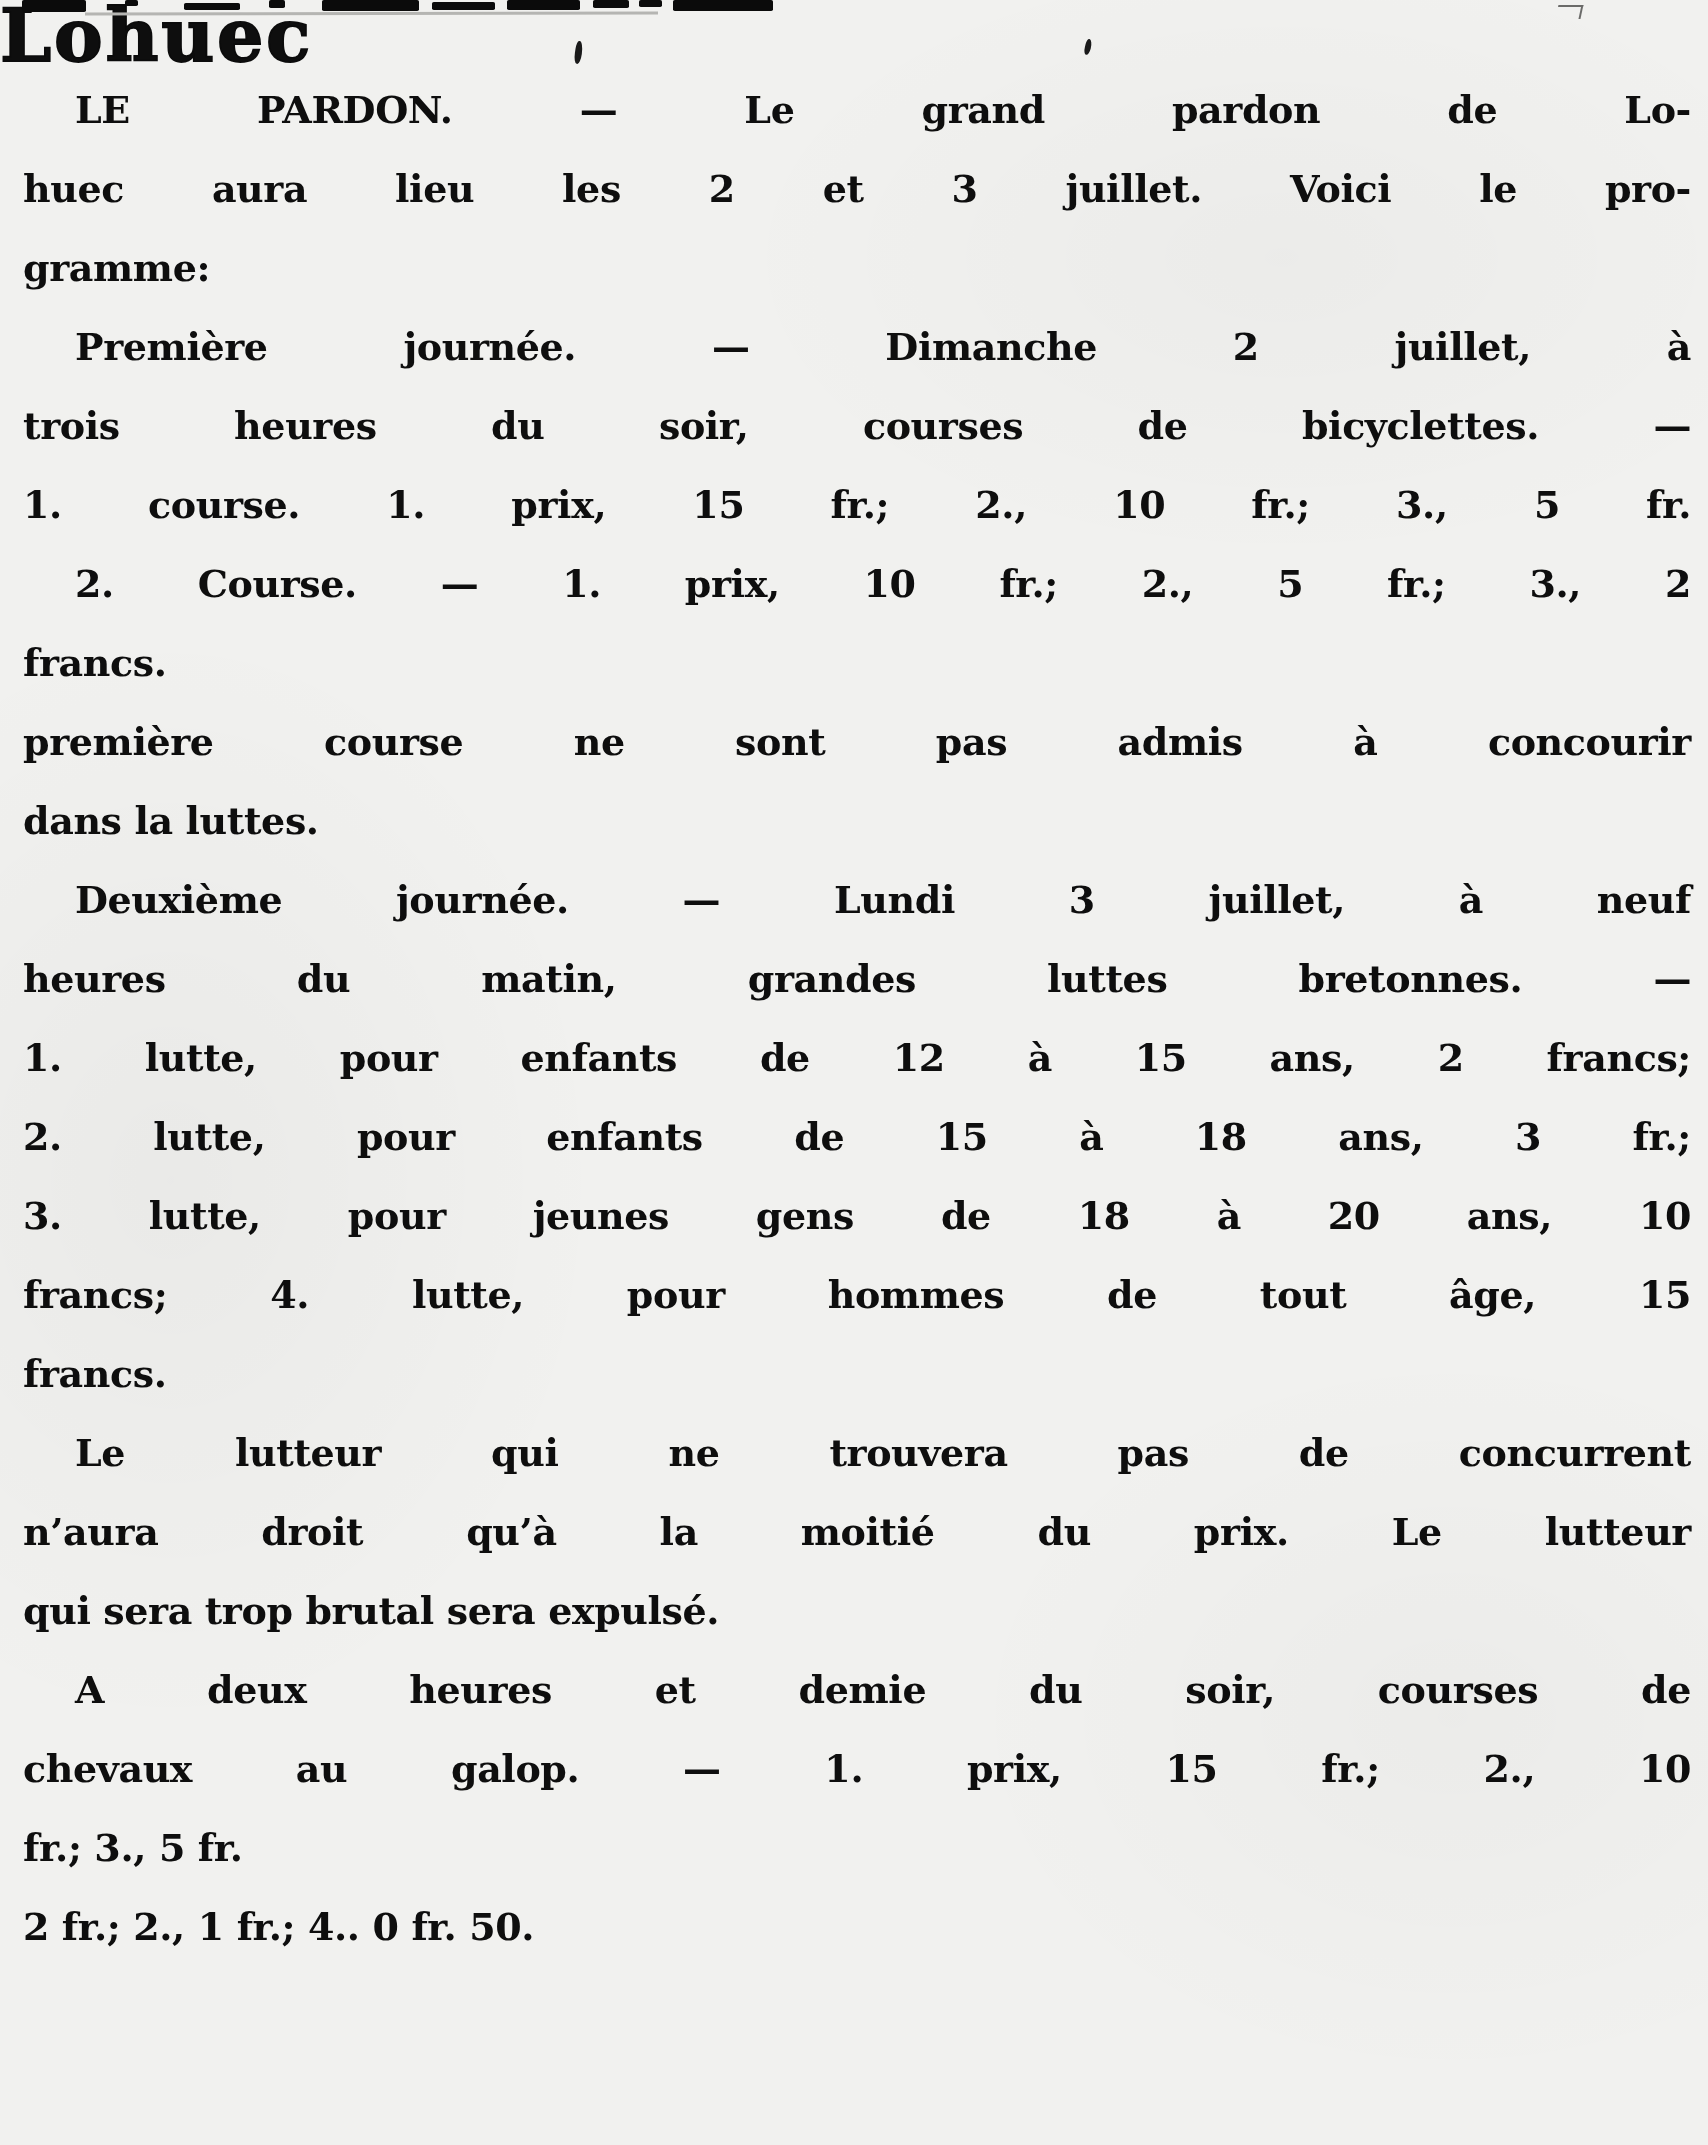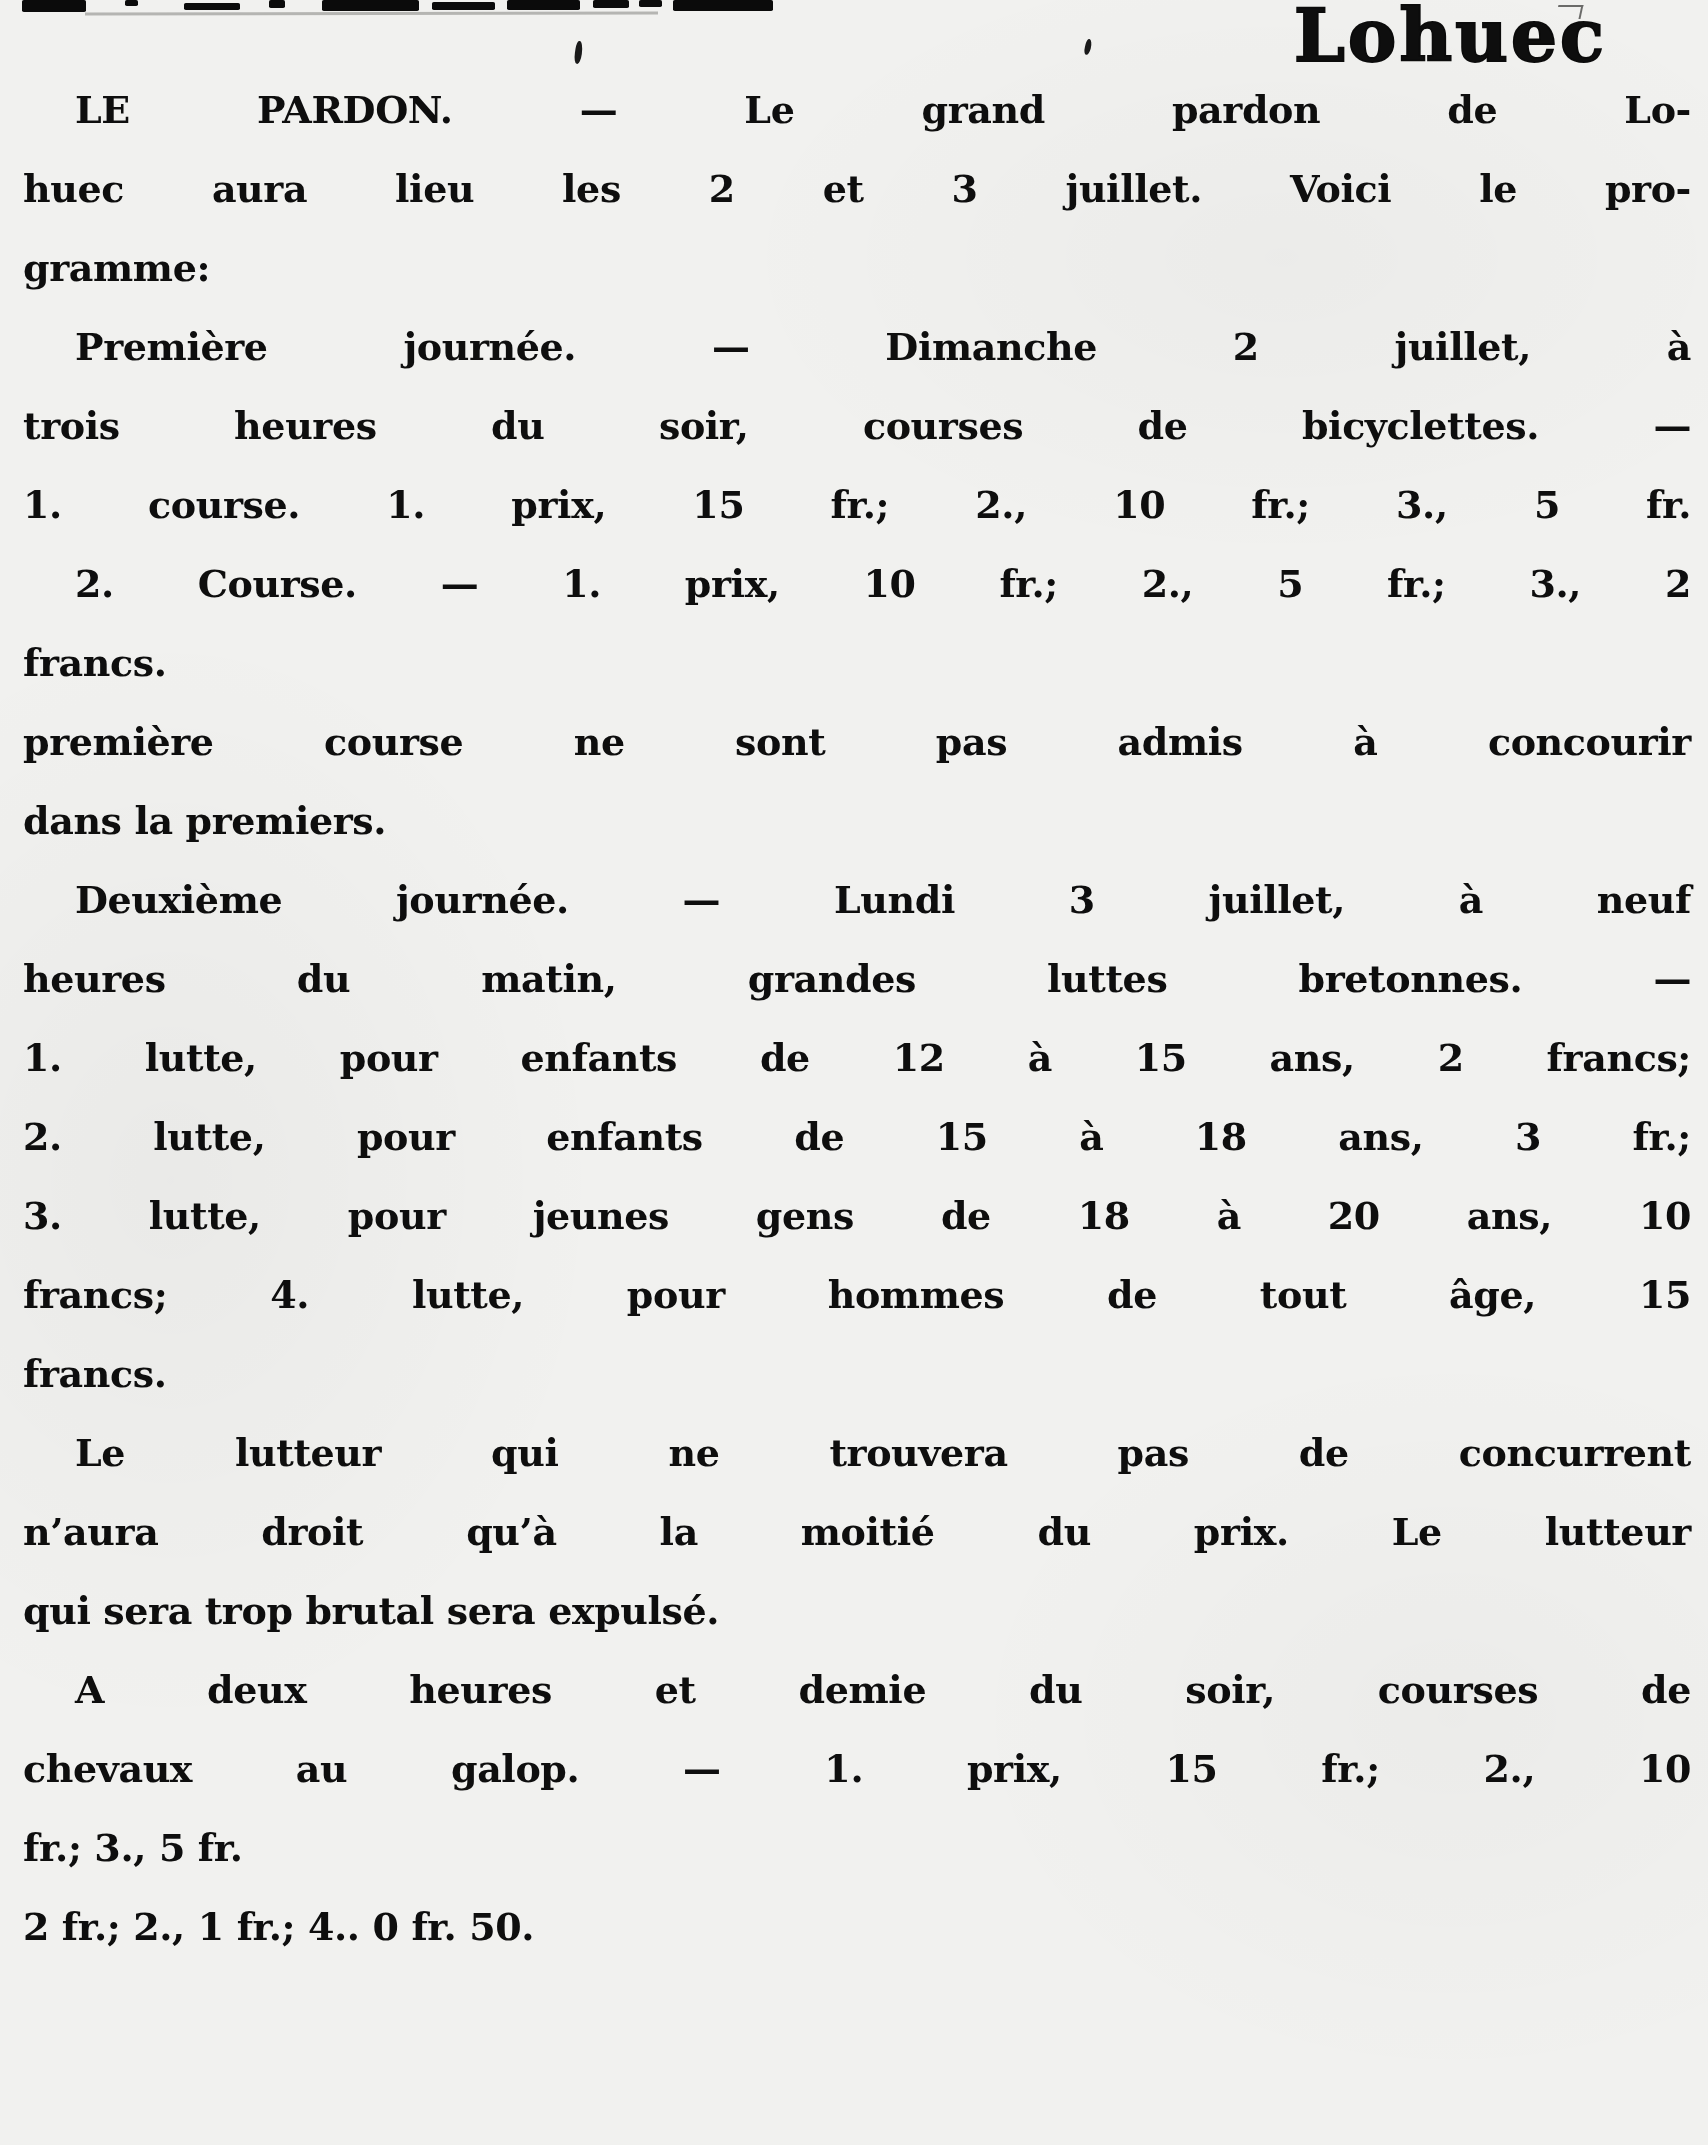--- a/index.html
+++ b/index.html
@@ -21,22 +21,22 @@
   .torn-top { position: absolute; top: 0; left: 0; right: 0; height: 18px; }
   .torn-top i { position: absolute; background: #0b0b0b; border-radius: 1.8px; }
   .scratch { position: absolute; top: 11.6px; left: 85px; width: 573px; height: 2.7px;
              background: #b5b5b2; transform: rotate(-0.1deg); }
   .speck { position: absolute; background: #1a1a1a; border-radius: 40% 60% 50% 50%; }
   .squiggle { position: absolute; width: 23px; height: 11.6px;
               border: 2.7px solid #4a4a48; border-bottom: none; border-left: none;
               transform: skewX(-12deg); opacity: .8; }
   .heading {
     margin-top: 1.8px;
-    padding-right: 102px;
-    text-align: right;
+    padding-right: 67px;
+    text-align: left;
     font-size: 73px;
     line-height: 66px;
     letter-spacing: 2.7px;
     -webkit-text-stroke: 1.8px #0b0b0b;
   }
   .body { padding: 1.8px 18px 0 23px; }
   .ln {
     font-size: 38px;
     line-height: 79px;
     height: 79px;
@@ -89,21 +89,21 @@
       <span class="ln" style="display:block">1. course. 1. prix, 15 fr.; 2., 10 fr.; 3., 5 fr.</span>
     </p>
 
     <p class="para">
       <span class="ln ind" style="display:block">2. Course. — 1. prix, 10 fr.; 2., 5 fr.; 3., 2</span>
       <span class="ln end" style="display:block">francs.</span>
     </p>
 
     <p class="para">
       <span class="ln" style="display:block">première course ne sont pas admis à concourir</span>
-      <span class="ln end" style="display:block">dans la premiers.</span>
+      <span class="ln end" style="display:block">dans la luttes.</span>
     </p>
 
     <p class="para">
       <span class="ln ind" style="display:block">Deuxième journée. — Lundi 3 juillet, à neuf</span>
       <span class="ln" style="display:block">heures du matin, grandes luttes bretonnes. —</span>
       <span class="ln" style="display:block">1. lutte, pour enfants de 12 à 15 ans, 2 francs;</span>
       <span class="ln" style="display:block">2. lutte, pour enfants de 15 à 18 ans, 3 fr.;</span>
       <span class="ln" style="display:block">3. lutte, pour jeunes gens de 18 à 20 ans, 10</span>
       <span class="ln" style="display:block">francs; 4. lutte, pour hommes de tout âge, 15</span>
       <span class="ln end" style="display:block">francs.</span>

